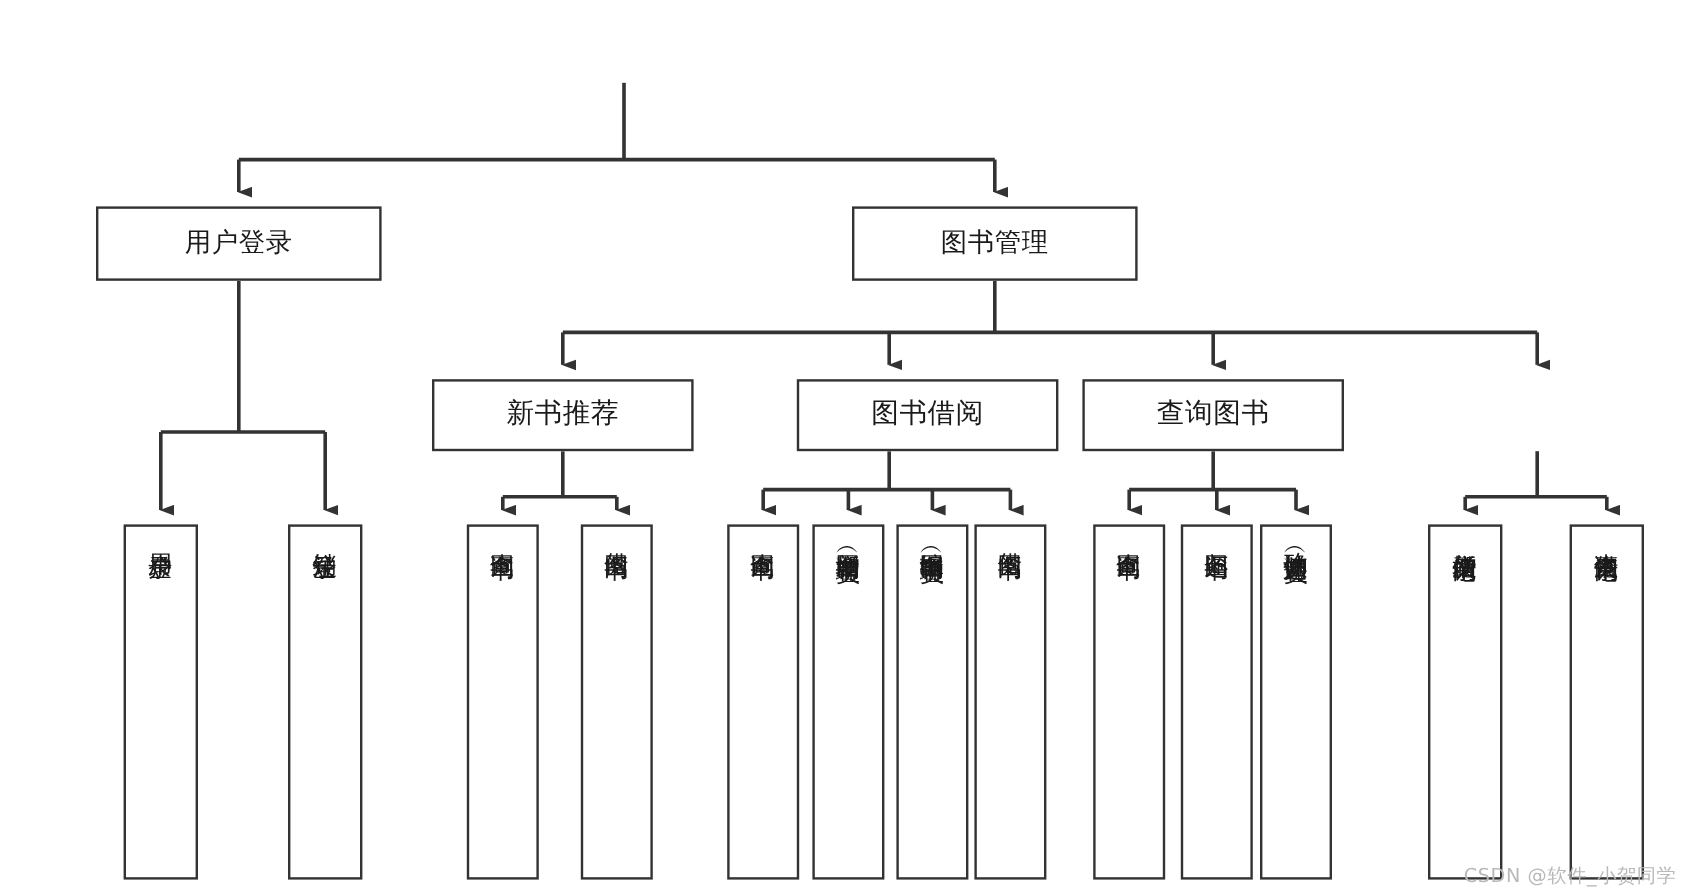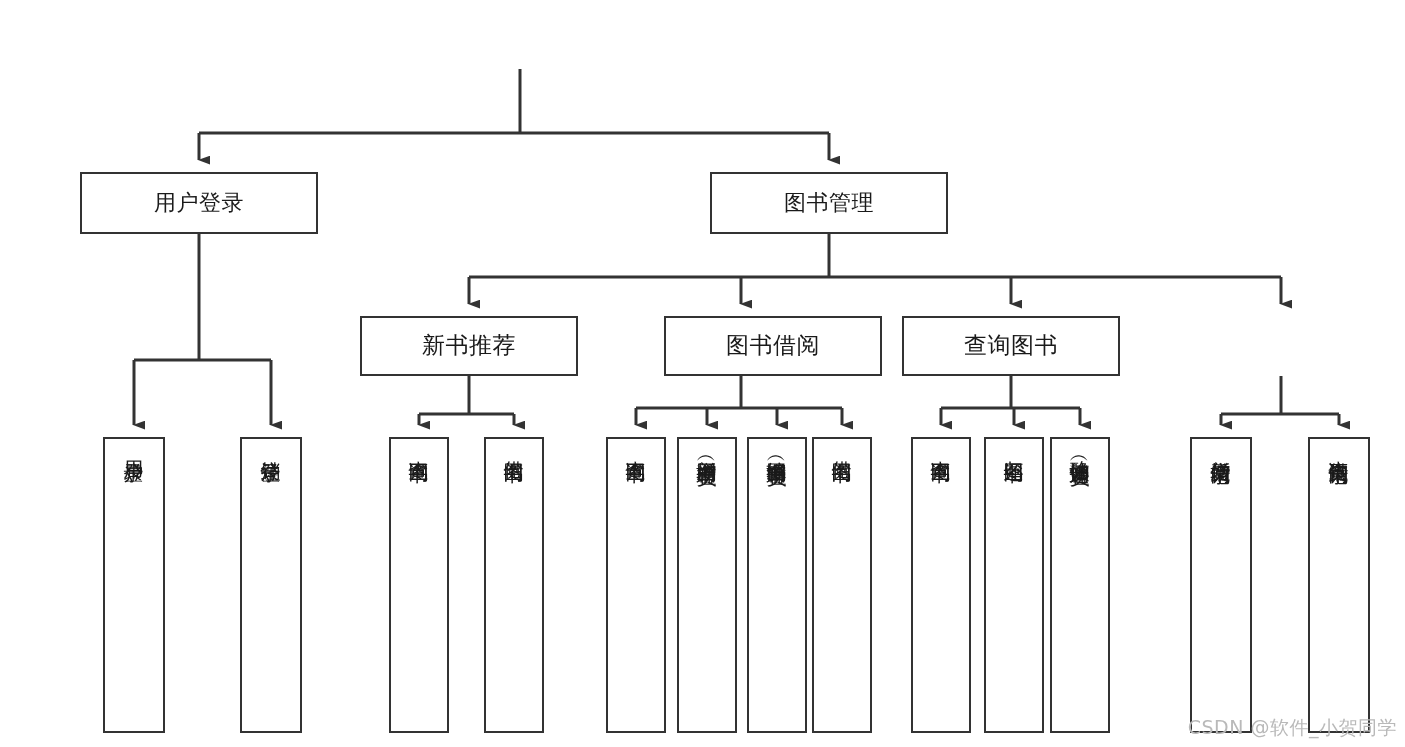--- a/index.html
+++ b/index.html
@@ -62,21 +62,21 @@
   .node-box.level1 .node-label {
     font-size: 22px;
   }
   .node-box.level2 .node-label {
     font-size: 23px;
   }
   #watermark {
     position: absolute;
     right: 8px;
     bottom: 6px;
-    font-size: 19px;
+    font-size: 16px;
     color: #b9b9b9;
     letter-spacing: 0.5px;
     user-select: none;
     white-space: nowrap;
   }
 </style>
 </head>
 <body>
 
 <div id="diagram-root">

